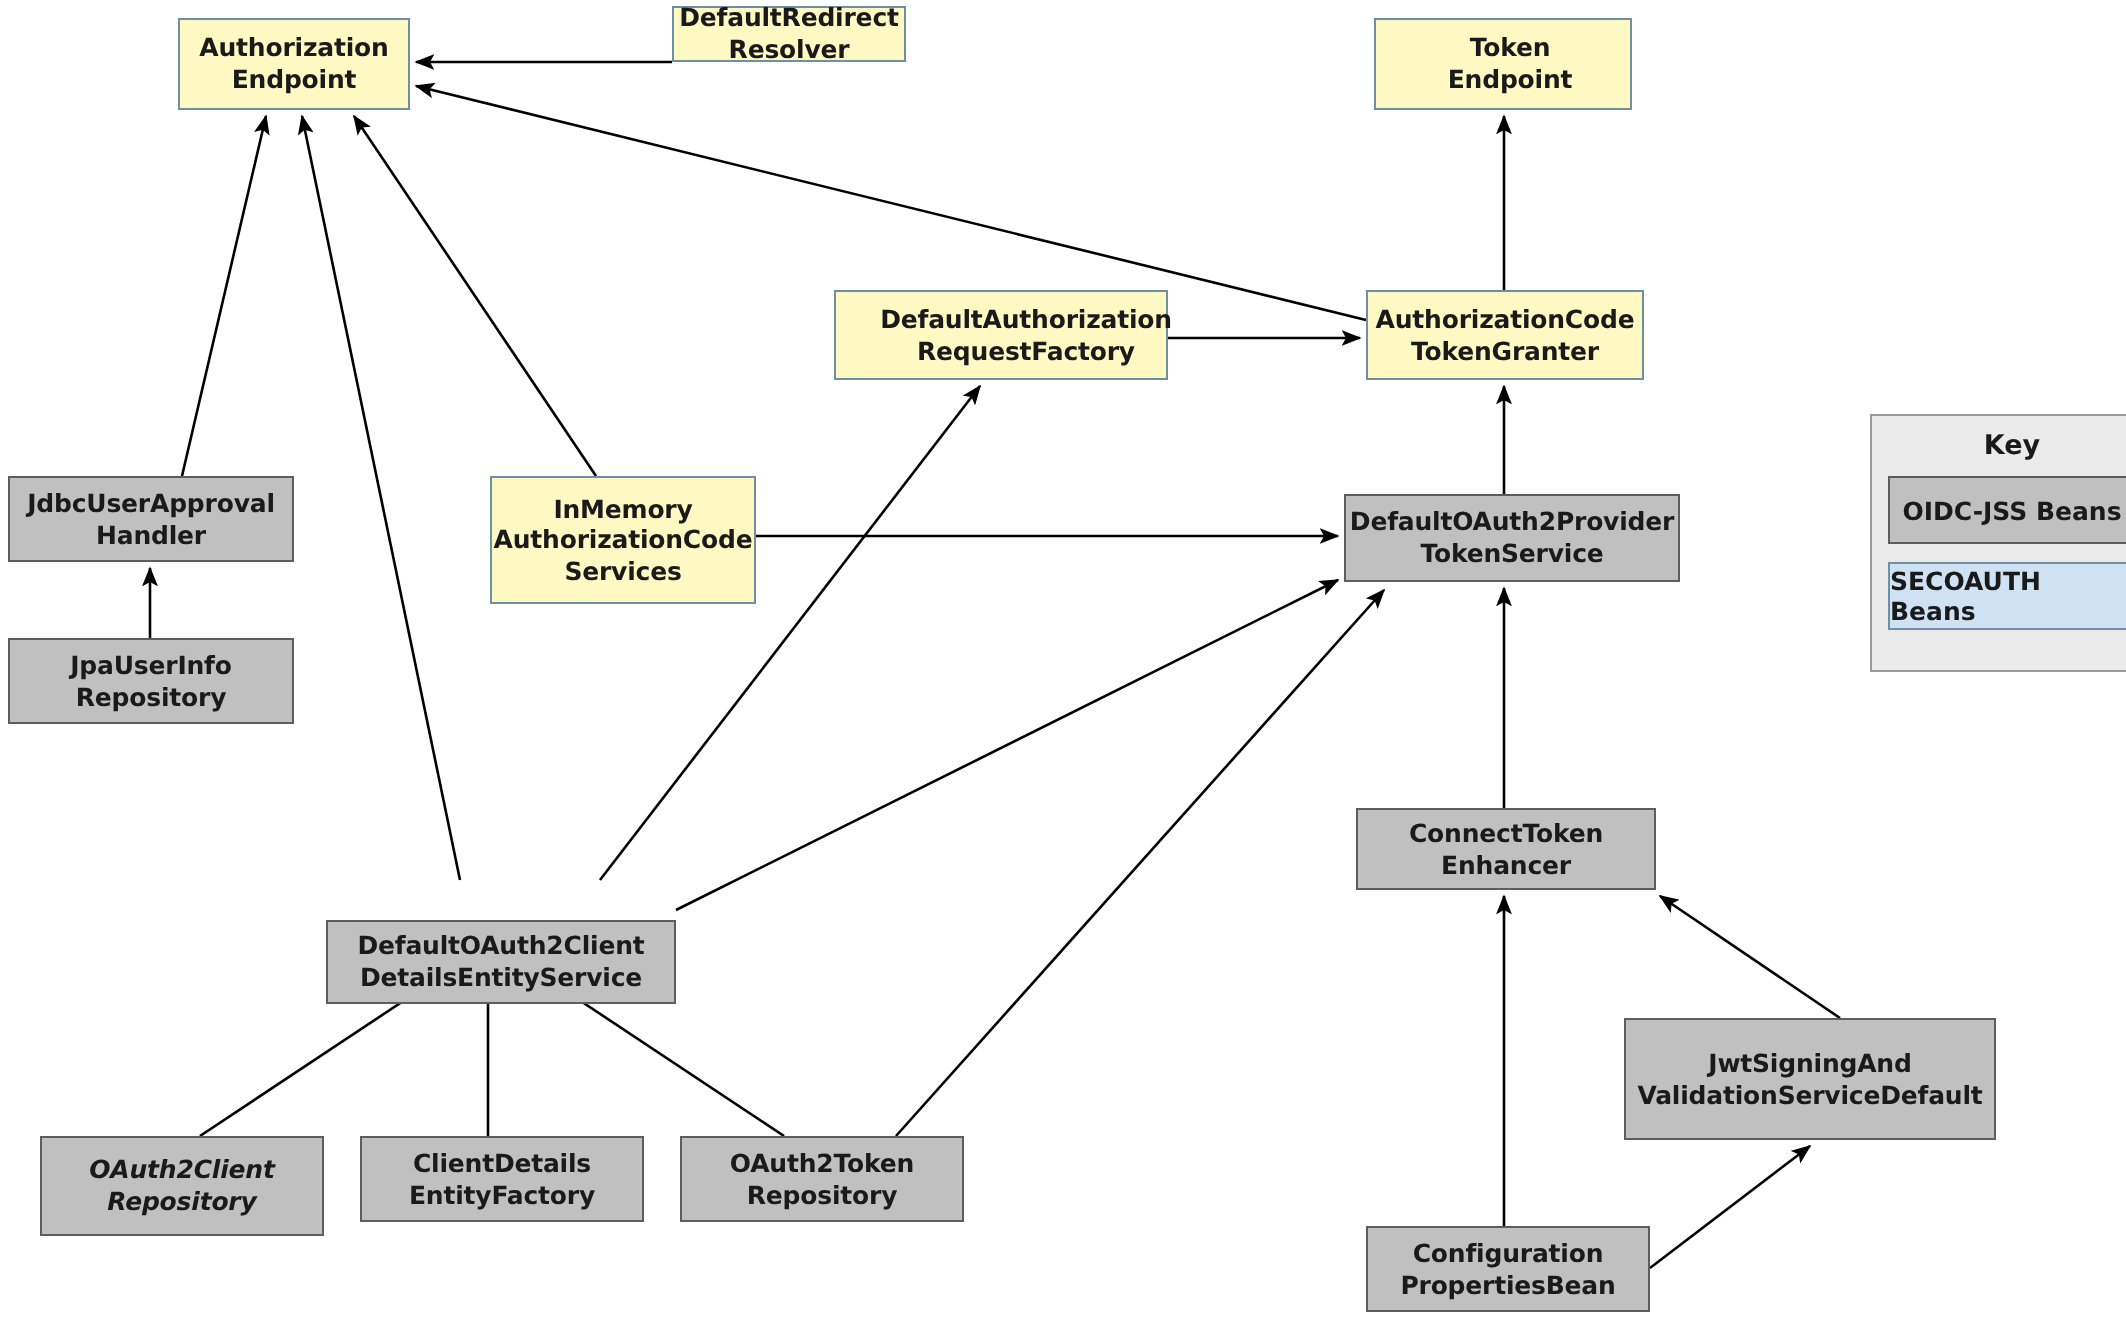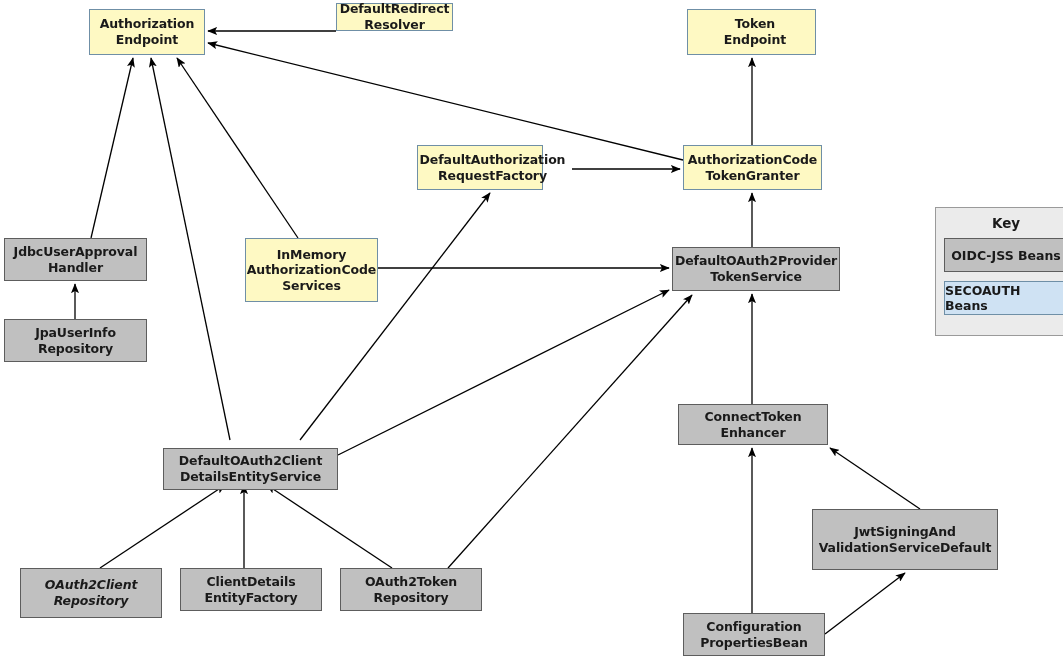--- a/index.html
+++ b/index.html
@@ -117,36 +117,36 @@
       </g>
   </svg>
 
   <div id="node-layer">
       <div class="node sec" style="left: 89px; top: 9px; width: 116px; height: 46px;">Authorization
 Endpoint</div>
       <div class="node sec" style="left: 336px; top: 3px; width: 117px; height: 28px;">DefaultRedirect
 Resolver</div>
       <div class="node sec" style="left: 687px; top: 9px; width: 129px; height: 46px; padding-left: 11px;">Token
 Endpoint</div>
-      <div class="node sec" style="left: 417px; top: 145px; width: 126px; height: 45px; padding-left: 29px;">DefaultAuthorization
+      <div class="node sec" style="left: 417px; top: 145px; width: 167px; height: 45px; padding-left: 29px;">DefaultAuthorization
 RequestFactory</div>
       <div class="node sec" style="left: 683px; top: 145px; width: 139px; height: 45px;">AuthorizationCode
 TokenGranter</div>
       <div class="node oidc" style="left: 4px; top: 238px; width: 143px; height: 43px;">JdbcUserApproval
 Handler</div>
       <div class="node sec" style="left: 245px; top: 238px; width: 133px; height: 64px;">InMemory
 AuthorizationCode
 Services</div>
       <div class="node oidc" style="left: 672px; top: 247px; width: 168px; height: 44px;">DefaultOAuth2Provider
 TokenService</div>
       <div class="node oidc" style="left: 4px; top: 319px; width: 143px; height: 43px; text-align: center;">JpaUserInfo
 Repository</div>
       <div class="node oidc" style="left: 678px; top: 404px; width: 150px; height: 41px;">ConnectToken
 Enhancer</div>
-      <div class="node oidc" style="left: 163px; top: 448px; width: 175px; height: 42px;">DefaultOAuth2Client
+      <div class="node oidc" style="left: 163px; top: 460px; width: 175px; height: 42px;">DefaultOAuth2Client
 DetailsEntityService</div>
       <div class="node oidc" style="left: 812px; top: 509px; width: 186px; height: 61px;">JwtSigningAnd
 ValidationServiceDefault</div>
       <div class="node oidc" style="left: 20px; top: 568px; width: 142px; height: 50px; font-style: italic;">OAuth2Client
 Repository</div>
       <div class="node oidc" style="left: 180px; top: 568px; width: 142px; height: 43px;">ClientDetails
 EntityFactory</div>
       <div class="node oidc" style="left: 340px; top: 568px; width: 142px; height: 43px;">OAuth2Token
 Repository</div>
       <div class="node oidc" style="left: 683px; top: 613px; width: 142px; height: 43px;">Configuration

